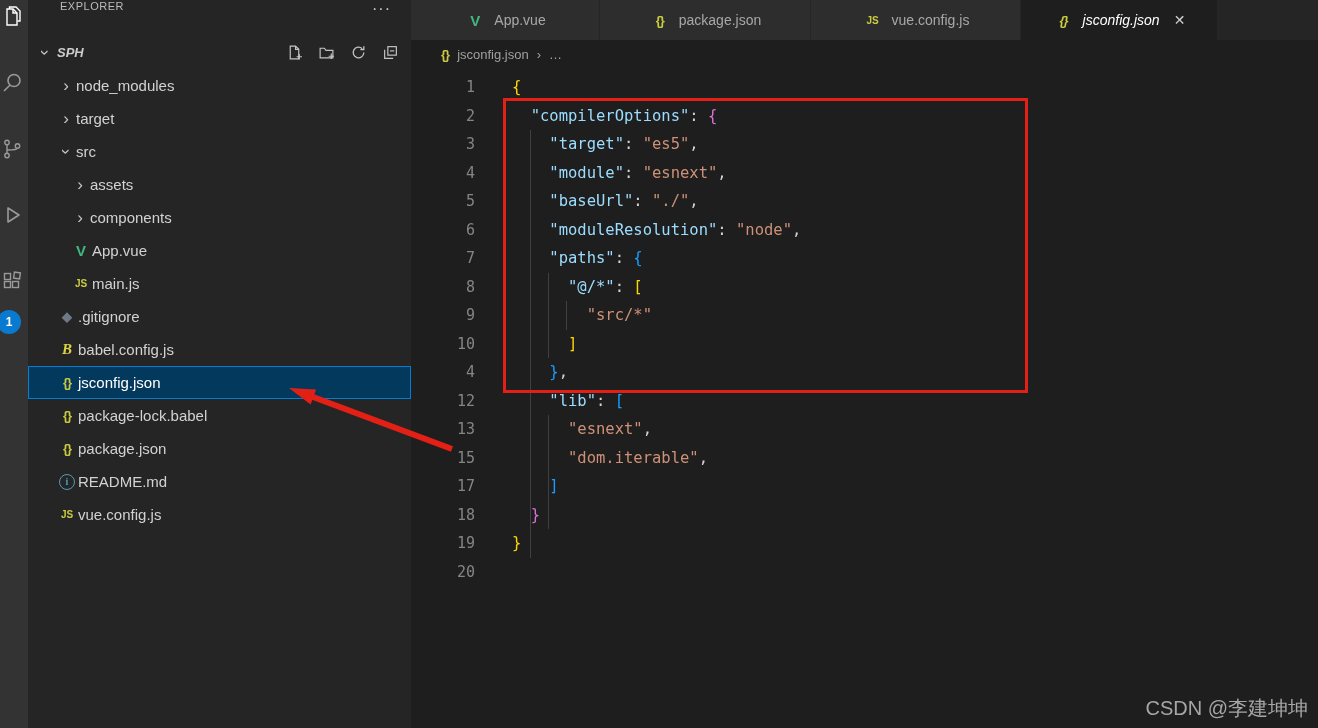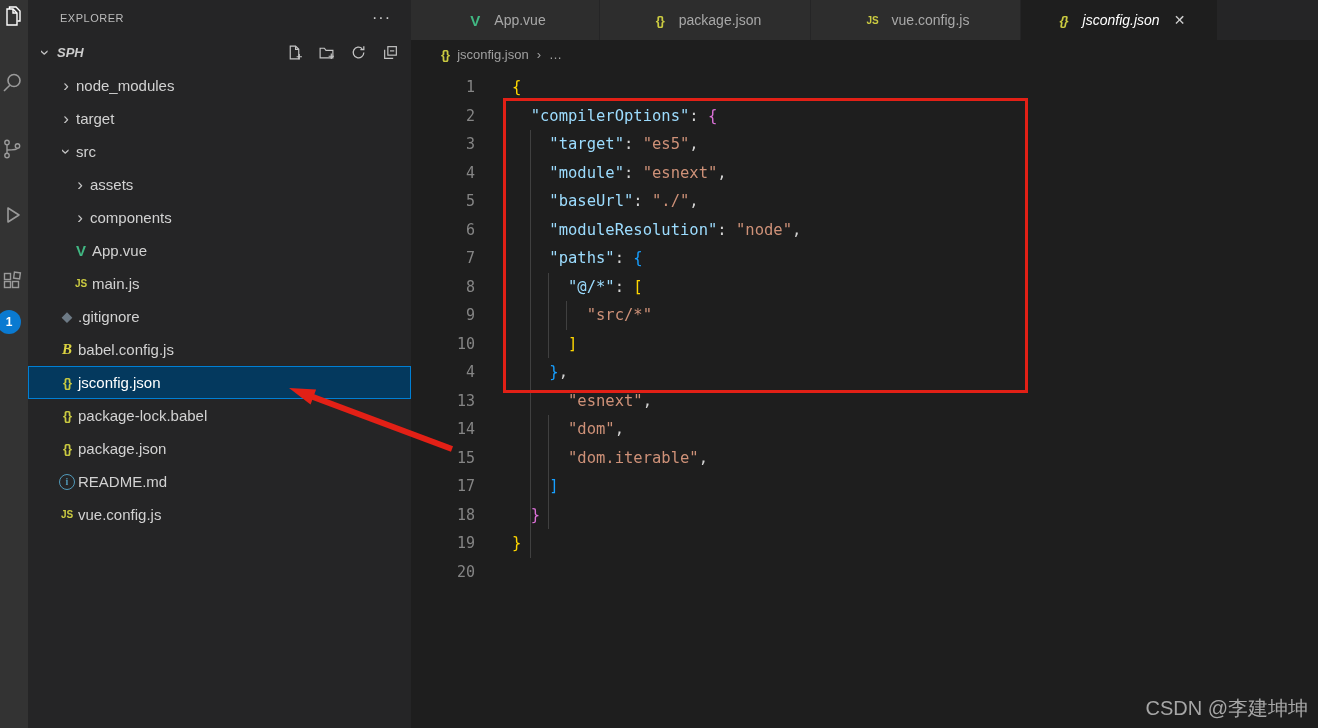--- a/index.html
+++ b/index.html
@@ -9,21 +9,21 @@
   
   .activitybar{position:absolute;left:0;top:0;width:28px;height:728px;background:#333333;overflow:hidden;}
   .ab-ic{width:28px;height:34px;display:flex;align-items:center;justify-content:center;margin-bottom:32px;cursor:pointer;}
   .ab-ic svg{width:24px;height:24px;margin-left:-4px;flex:none;}
   .ab-badge{position:absolute;left:-3px;top:310px;width:24px;height:24px;border-radius:50%;
             background:#0a7ad1;color:#fff;font-size:12px;font-weight:bold;
             display:flex;align-items:center;justify-content:center;}
 
   
   .sidebar{position:absolute;left:28px;top:0;width:383px;height:728px;background:#252526;color:#cccccc;}
-  .sb-h{height:36px;display:flex;align-items:center;padding:0 20px 0 32px;}
+  .sb-h{height:36px;display:flex;align-items:flex-start;padding:0 20px 0 32px;}
   .sb-title-txt{font-size:11px;letter-spacing:.5px;color:#bbbbbb;}
   .sb-menu{margin-left:auto;font-size:16px;color:#cccccc;cursor:pointer;letter-spacing:1px;}
   .sb-section{height:33px;display:flex;align-items:center;padding:0 12px 0 7px;cursor:pointer;}
   .sb-proj{font-weight:bold;font-size:13px;color:#cccccc;margin-left:2px;font-style:italic;}
   .sb-actions{margin-left:auto;display:flex;gap:15px;align-items:center;}
   .sb-actions span{cursor:pointer;display:flex;}
   .chev{display:inline-flex;width:20px;justify-content:center;color:#c5c5c5;font-size:17px;line-height:1;}
   .chev.r{transform:none;}
   .chev.d{transform:rotate(90deg);}
   .tree-row{display:flex;align-items:center;height:33px;font-size:15px;color:#d2d2d2;cursor:pointer;}
@@ -274,26 +274,26 @@
         </div>
         <div class="cl">
           <span class="ln">10</span>
           <span class="lc"><span class="tok-p">      </span><span class="tok-g1">]</span></span>
         </div>
         <div class="cl">
           <span class="ln">4</span>
           <span class="lc"><span class="tok-p">    </span><span class="tok-g3">}</span><span class="tok-p">,</span></span>
         </div>
         <div class="cl">
+          <span class="ln">12</span>
+          <span class="lc"><span class="tok-p">    </span><span class="tok-k">"lib"</span><span class="tok-p">: </span><span class="tok-g3">[</span></span>
+        </div>
+        <div class="cl">
           <span class="ln">13</span>
           <span class="lc"><span class="tok-p">      </span><span class="tok-s">"esnext"</span><span class="tok-p">,</span></span>
-        </div>
-        <div class="cl">
-          <span class="ln">14</span>
-          <span class="lc"><span class="tok-p">      </span><span class="tok-s">"dom"</span><span class="tok-p">,</span></span>
         </div>
         <div class="cl">
           <span class="ln">15</span>
           <span class="lc"><span class="tok-p">      </span><span class="tok-s">"dom.iterable"</span><span class="tok-p">,</span></span>
         </div>
         <div class="cl">
           <span class="ln">17</span>
           <span class="lc"><span class="tok-p">    </span><span class="tok-g3">]</span></span>
         </div>
         <div class="cl">

